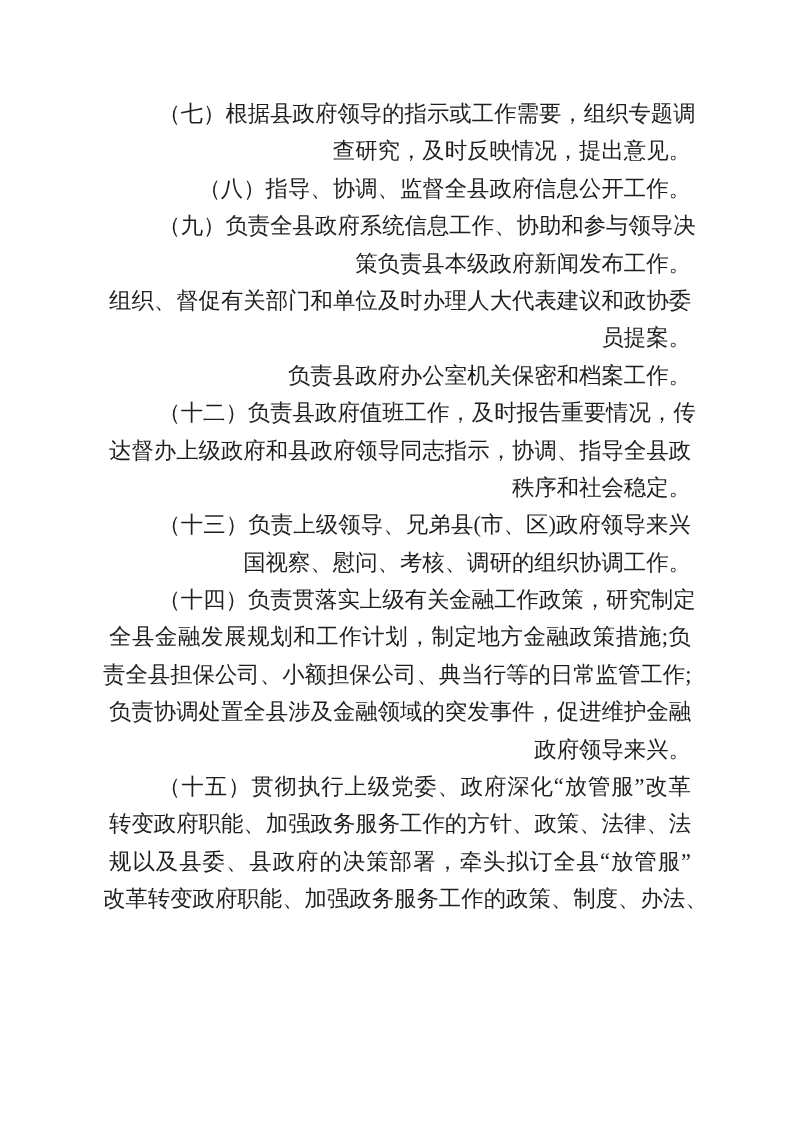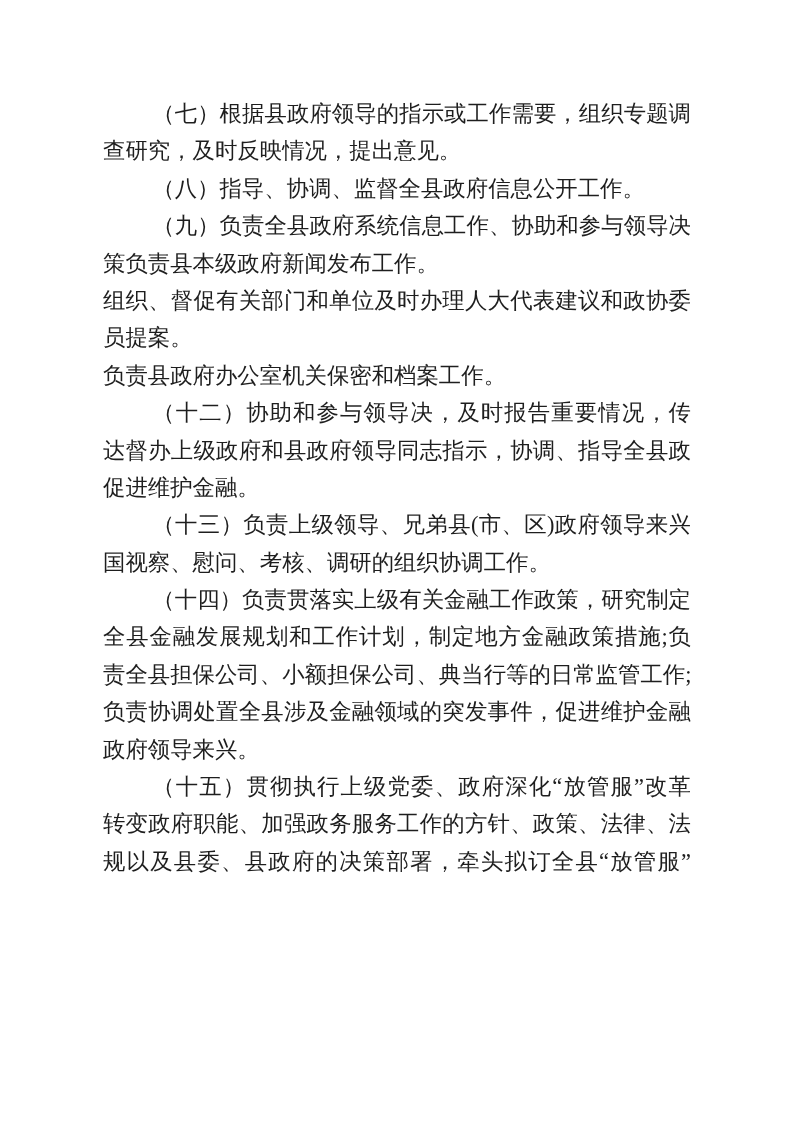--- a/index.html
+++ b/index.html
@@ -21,51 +21,53 @@
     left: 103px;
     top: 95px;
     width: 588px;
     color: #1e1e1e;
   }
   .line {
     font-size: 22.4px;
     line-height: 37.4px;
     height: 37.4px;
     white-space: nowrap;
-    text-align: left;
+    text-align: right;
     font-weight: 400;
   }
   .line.fill {
     text-align: justify;
     text-align-last: justify;
+    margin-left: 6px;
   }
   .line.indent {
     text-indent: 2.2em;
   }
 </style>
 </head>
 <body>
 
 <div class="page" style="background: rgb(255, 255, 255);">
   <div class="text-block" style="color: rgb(30, 30, 30);">
     <div class="line indent fill">（七）根据县政府领导的指示或工作需要，组织专题调</div>
       <div class="line">查研究，及时反映情况，提出意见。</div>
       <div class="line indent">（八）指导、协调、监督全县政府信息公开工作。</div>
       <div class="line indent fill">（九）负责全县政府系统信息工作、协助和参与领导决</div>
       <div class="line">策负责县本级政府新闻发布工作。</div>
       <div class="line fill">组织、督促有关部门和单位及时办理人大代表建议和政协委</div>
       <div class="line">员提案。</div>
       <div class="line">负责县政府办公室机关保密和档案工作。</div>
-      <div class="line indent fill">（十二）协助和参与领导决，及时报告重要情况，传</div>
+      <div class="line indent fill">（十二）负责县政府值班工作，及时报告重要情况，传</div>
       <div class="line fill">达督办上级政府和县政府领导同志指示，协调、指导全县政</div>
-      <div class="line">促进维护金融。</div>
+      <div class="line">秩序和社会稳定。</div>
       <div class="line indent fill">（十三）负责上级领导、兄弟县(市、区)政府领导来兴</div>
       <div class="line">国视察、慰问、考核、调研的组织协调工作。</div>
       <div class="line indent fill">（十四）负责贯落实上级有关金融工作政策，研究制定</div>
       <div class="line fill">全县金融发展规划和工作计划，制定地方金融政策措施;负</div>
       <div class="line">责全县担保公司、小额担保公司、典当行等的日常监管工作;</div>
       <div class="line fill">负责协调处置全县涉及金融领域的突发事件，促进维护金融</div>
       <div class="line">政府领导来兴。</div>
       <div class="line indent fill">（十五）贯彻执行上级党委、政府深化“放管服”改革</div>
       <div class="line fill">转变政府职能、加强政务服务工作的方针、政策、法律、法</div>
       <div class="line fill">规以及县委、县政府的决策部署，牵头拟订全县“放管服”</div>
+      <div class="line">改革转变政府职能、加强政务服务工作的政策、制度、办法、</div>
   </div>
 </div>
 
 </body></html>

